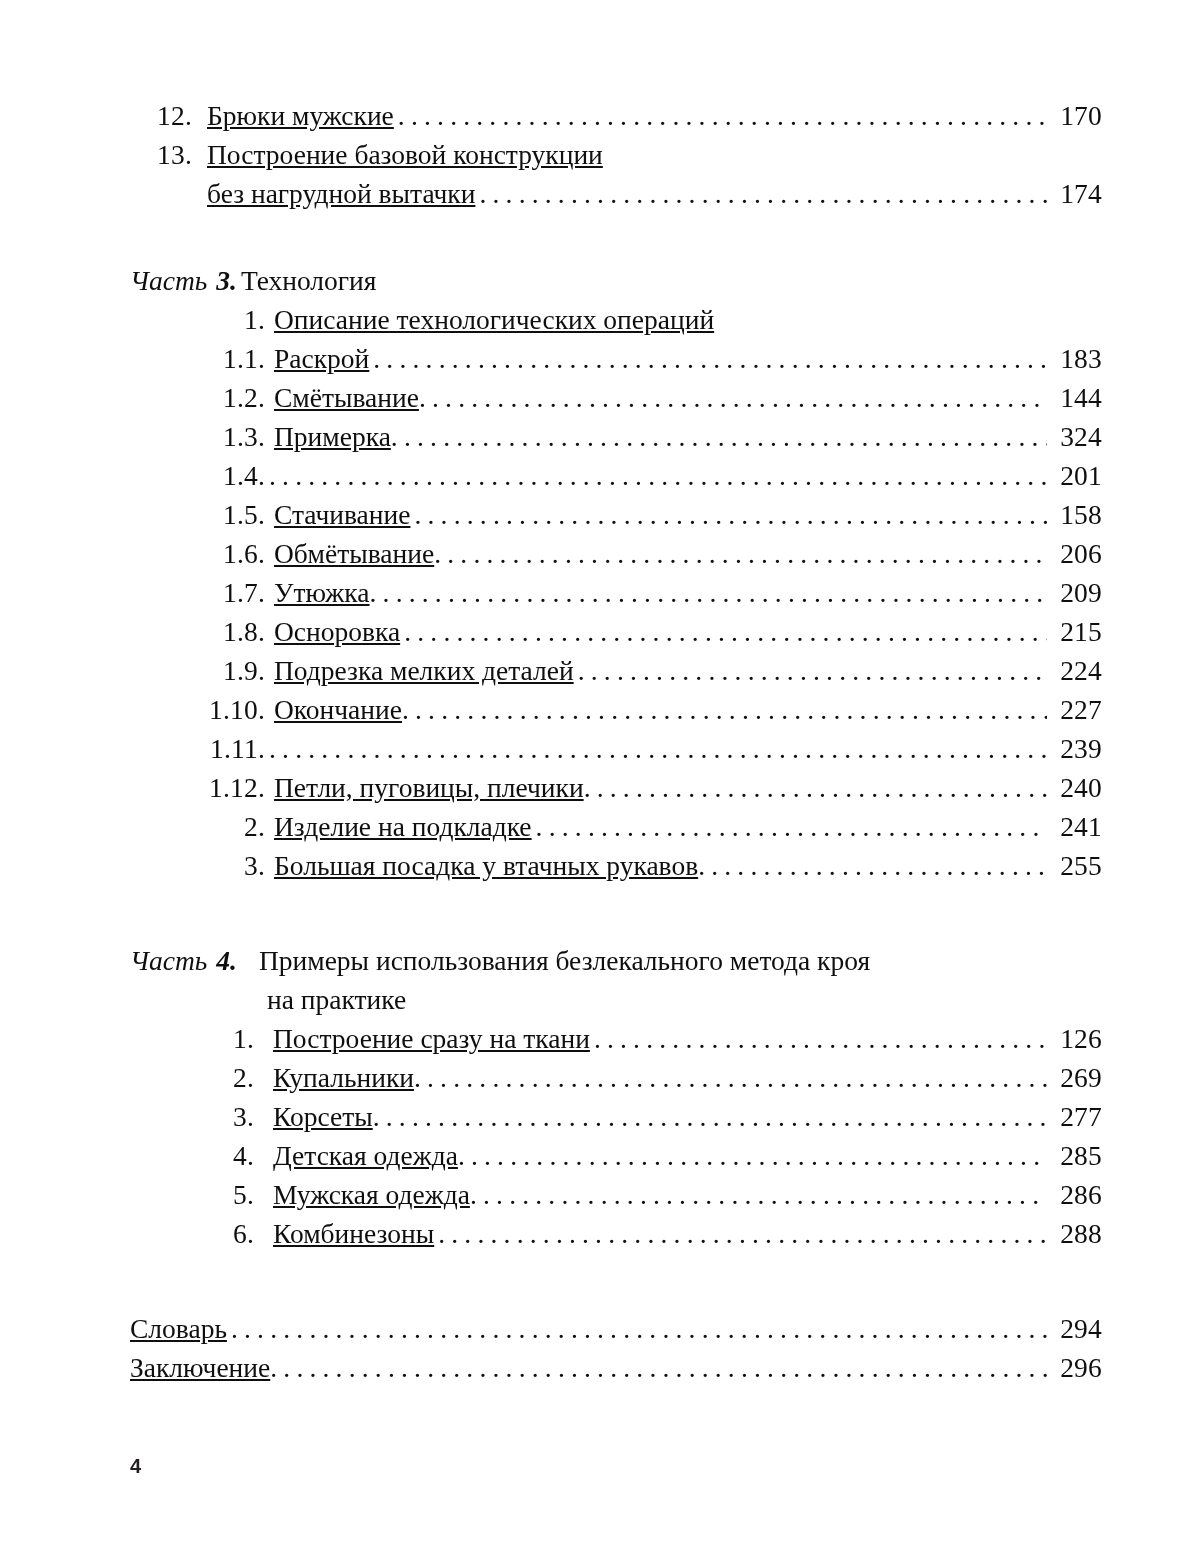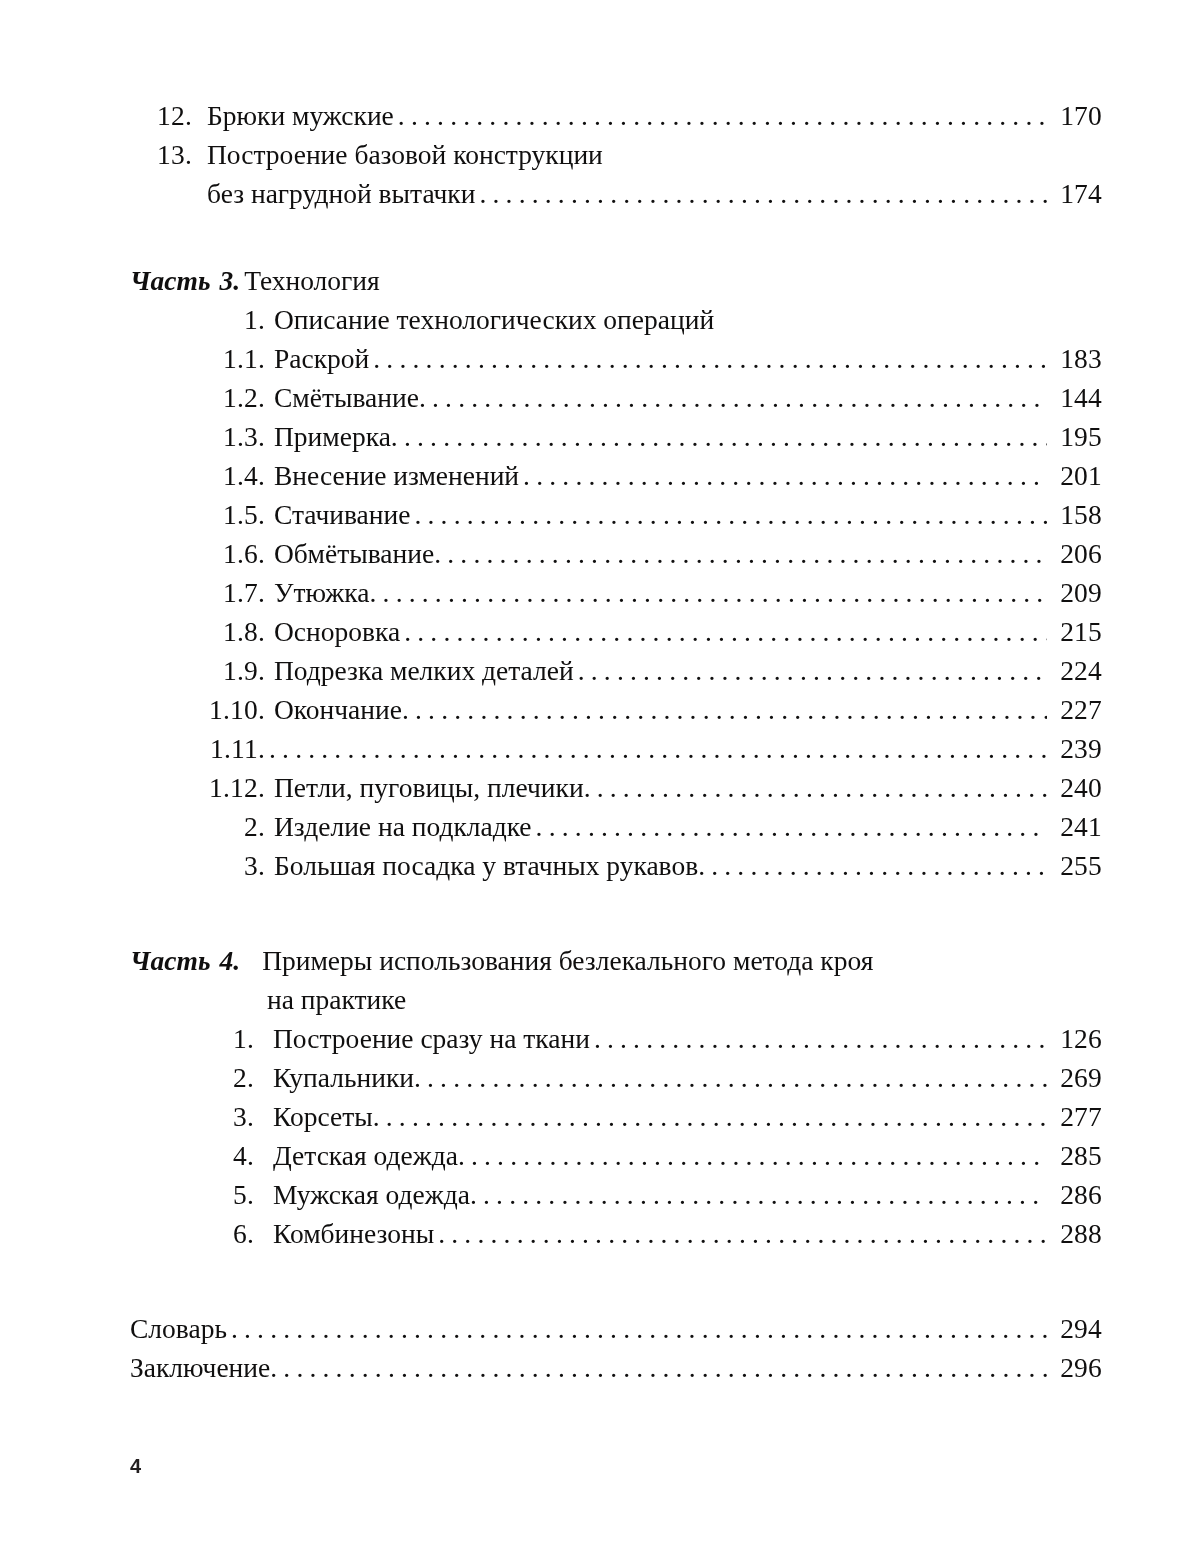--- a/index.html
+++ b/index.html
@@ -39,20 +39,21 @@
     white-space: nowrap;
   }
   .num {
     flex: 0 0 auto;
     text-align: right;
     letter-spacing: 0.2px;
   }
   .title {
     flex: 0 0 auto;
     padding-left: 9px;
+    text-decoration: underline;
   }
   .dots {
     flex: 1 1 auto;
     overflow: hidden;
     white-space: nowrap;
     margin: 0 1px 0 4px;
     letter-spacing: 6.2px;
     font-size: 27.5px;
     color: #100f0f;
   }
@@ -83,21 +84,21 @@
 
   
   .part {
     display: flex;
     align-items: baseline;
     font-size: 27.5px;
     line-height: 39px;
     white-space: nowrap;
   }
   .part-label {
-    font-weight: bold;
+    font-weight: normal;
     font-style: italic;
     flex: 0 0 auto;
   }
   .part-num {
     font-weight: bold;
     font-style: italic;
     flex: 0 0 auto;
     padding-left: 9px;
   }
   .part-title {
@@ -176,25 +177,24 @@
         <div class="row lvl-sub">
           <span class="num">1.2.</span>
           <span class="title">Смётывание</span>
           <span class="dots tight">............................................................................................................................................</span>
           <span class="pg">144</span>
         </div>
         <div class="row lvl-sub">
           <span class="num">1.3.</span>
           <span class="title">Примерка</span>
           <span class="dots tight">............................................................................................................................................</span>
-          <span class="pg">195</span>
+          <span class="pg">324</span>
         </div>
         <div class="row lvl-sub">
           <span class="num">1.4.</span>
-          <span class="title">Внесение изменений</span>
           <span class="dots">............................................................................................................................................</span>
           <span class="pg">201</span>
         </div>
         <div class="row lvl-sub">
           <span class="num">1.5.</span>
           <span class="title">Стачивание</span>
           <span class="dots">............................................................................................................................................</span>
           <span class="pg">158</span>
         </div>
         <div class="row lvl-sub">

